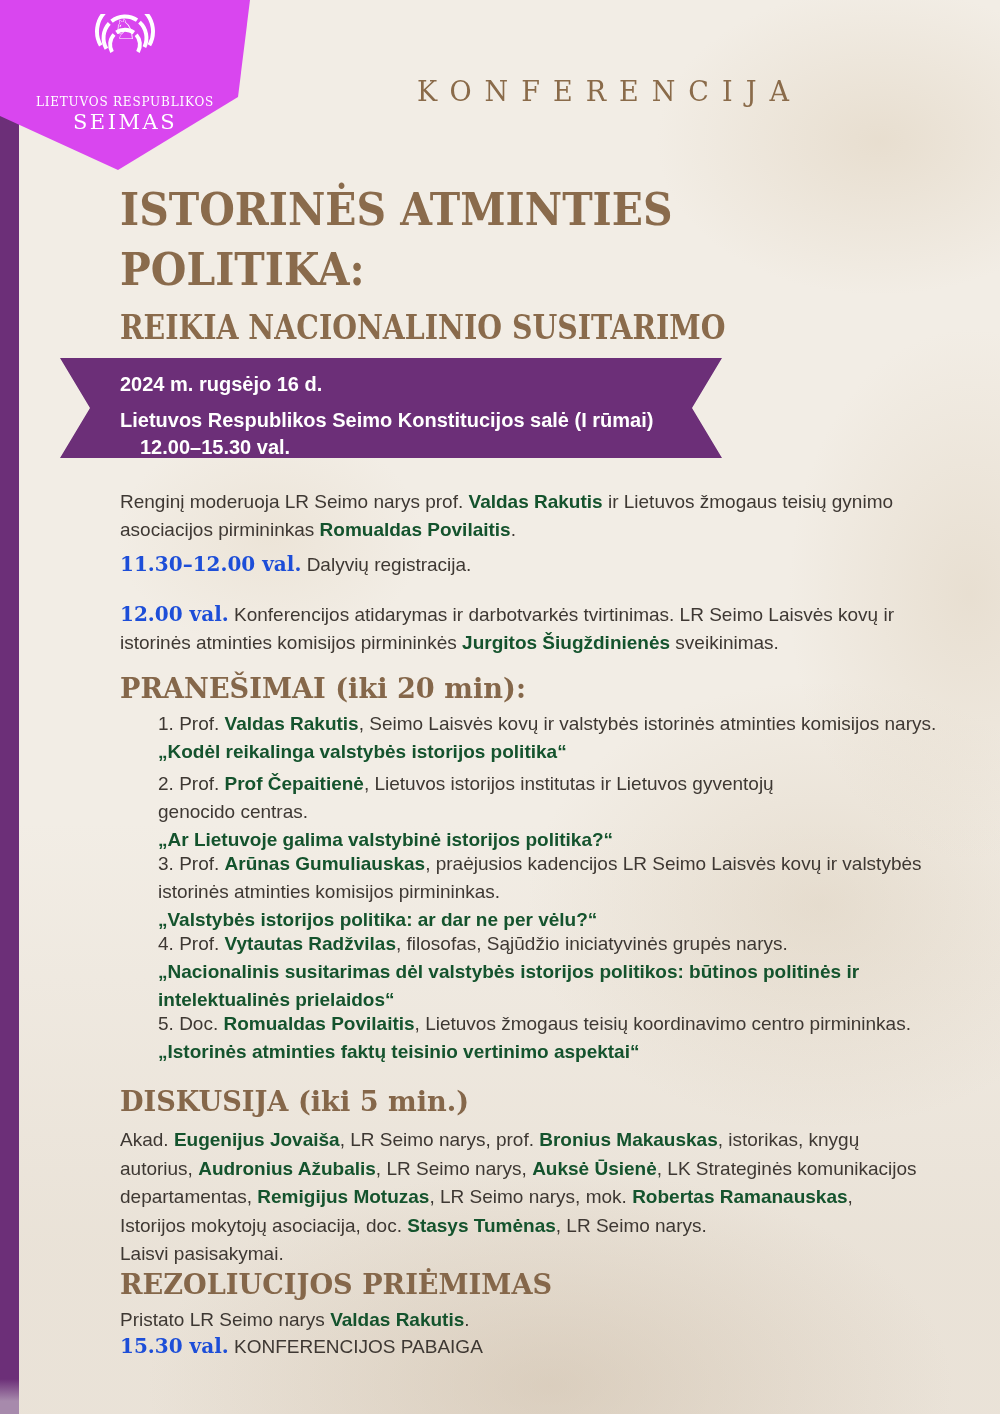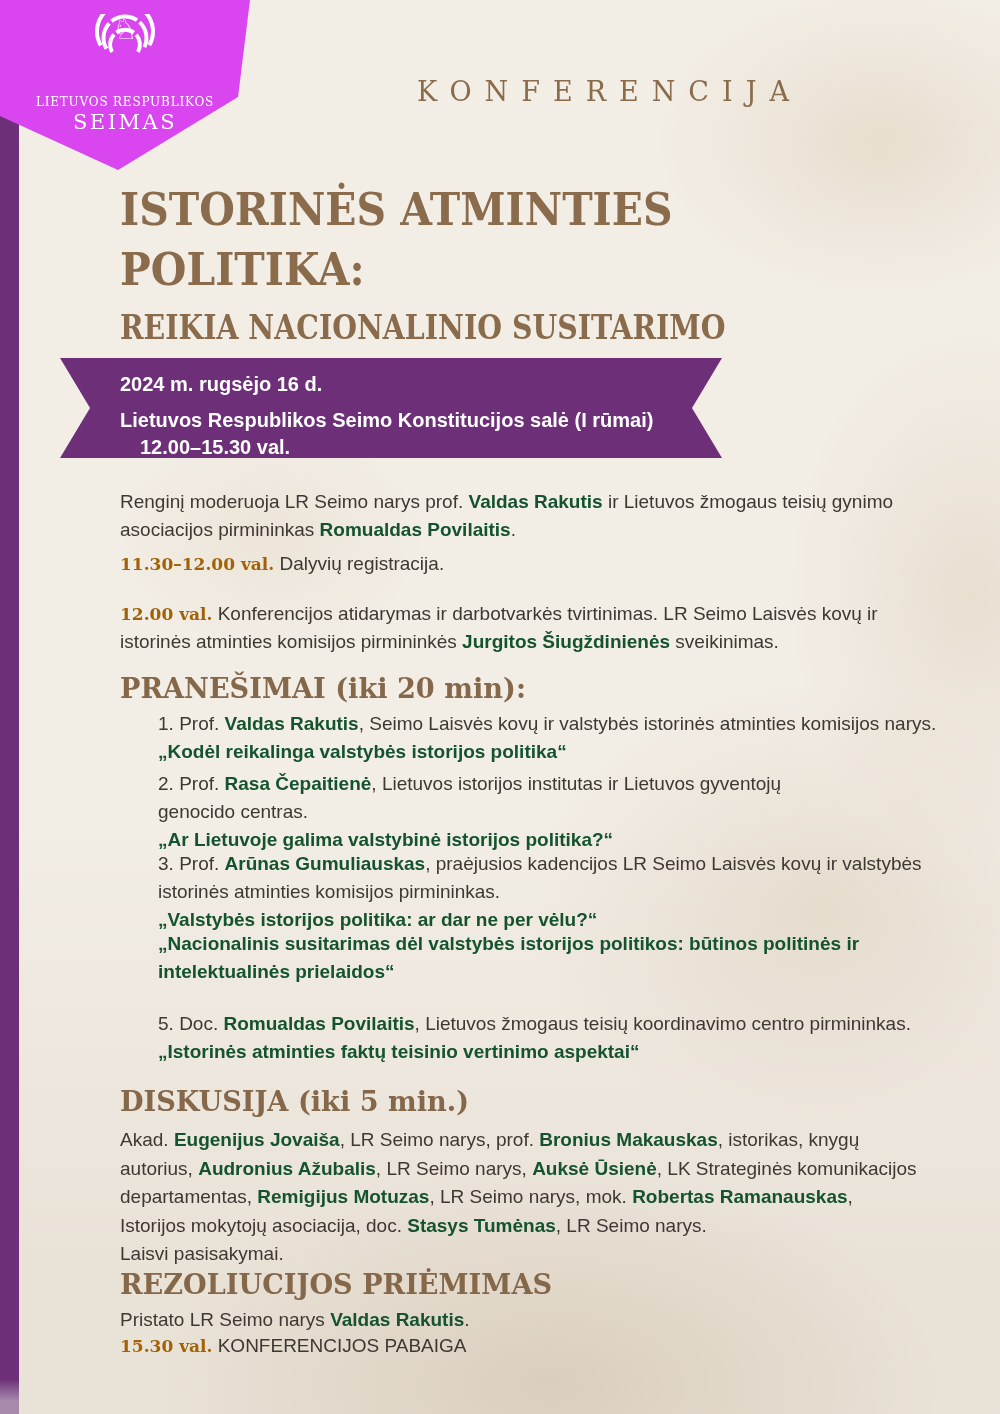--- a/index.html
+++ b/index.html
@@ -39,21 +39,21 @@
     transform:scaleX(.86);transform-origin:left;}
 
   .ribbon{position:absolute;left:60px;top:358px;width:662px;height:100px;background:#6c2f78;
     clip-path:polygon(0 0,100% 0,calc(100% - 30px) 50%,100% 100%,0 100%,30px 50%);
     box-sizing:border-box;padding:14px 40px 0 60px;color:#fff;}
   .r-date{font-weight:700;font-size:20px;line-height:24px;}
   .r-venue{font-weight:700;font-size:20px;line-height:27px;margin-top:11px;}
   .r-time{font-weight:700;font-size:20px;line-height:27px;margin-left:20px;}
 
   .block{position:absolute;left:120px;width:800px;font-size:19px;line-height:28px;color:#3e3833;}
-  .time{font-family:"DejaVu Serif",serif;font-weight:700;font-size:17px;color:#a16207;}
+  .time{font-family:"DejaVu Serif",serif;font-weight:700;font-size:20px;color:#1d4ed8;}
   .section-head{position:absolute;left:120px;font-family:"DejaVu Serif",serif;font-weight:700;
     font-size:28px;color:#85674a;transform:scaleX(.97);transform-origin:left;}
 
   .item{position:absolute;left:158px;width:790px;font-size:19px;line-height:28px;color:#3e3833;}
   .item-line{white-space:pre-line;}
   .talk{font-weight:700;color:#14532d;}
 </style>
 </head>
 <body>
 
@@ -97,31 +97,32 @@
 </div>
 
 <div class="section-head" style="top:672px;">PRANEŠIMAI (iki 20 min):</div>
 
 <div class="item" style="top:710px;">
   <div class="item-line"><span>1.</span><span> Prof. </span><strong>Valdas Rakutis</strong><span>, Seimo Laisvės kovų ir valstybės istorinės atminties komisijos narys.</span></div>
   <div class="talk">„Kodėl reikalinga valstybės istorijos politika“</div>
 </div>
 
 <div class="item" style="top:770px;">
-  <div class="item-line"><span>2.</span><span> Prof. </span><strong>Rasa Čepaitienė</strong><span>, Lietuvos istorijos institutas ir Lietuvos gyventojų
+  <div class="item-line"><span>2.</span><span> Prof. </span><strong>Prof Čepaitienė</strong><span>, Lietuvos istorijos institutas ir Lietuvos gyventojų
 genocido centras.</span></div>
   <div class="talk">„Ar Lietuvoje galima valstybinė istorijos politika?“</div>
 </div>
 
 <div class="item" style="top:850px;">
   <div class="item-line"><span>3.</span><span> Prof. </span><strong>Arūnas Gumuliauskas</strong><span>, praėjusios kadencijos LR Seimo Laisvės kovų ir valstybės istorinės atminties komisijos pirmininkas.</span></div>
   <div class="talk">„Valstybės istorijos politika: ar dar ne per vėlu?“</div>
 </div>
 
 <div class="item" style="top:930px;">
+  <div class="item-line"><span>4.</span><span> Prof. </span><strong>Vytautas Radžvilas</strong><span>, filosofas, Sąjūdžio iniciatyvinės grupės narys.</span></div>
   <div class="talk">„Nacionalinis susitarimas dėl valstybės istorijos politikos: būtinos politinės ir intelektualinės prielaidos“</div>
 </div>
 
 <div class="item" style="top:1010px;">
   <div class="item-line"><span>5.</span><span> Doc. </span><strong>Romualdas Povilaitis</strong><span>, Lietuvos žmogaus teisių koordinavimo centro pirmininkas.</span></div>
   <div class="talk">„Istorinės atminties faktų teisinio vertinimo aspektai“</div>
 </div>
 
 <div class="section-head" style="top:1085px;">DISKUSIJA (iki 5 min.)</div>
 

